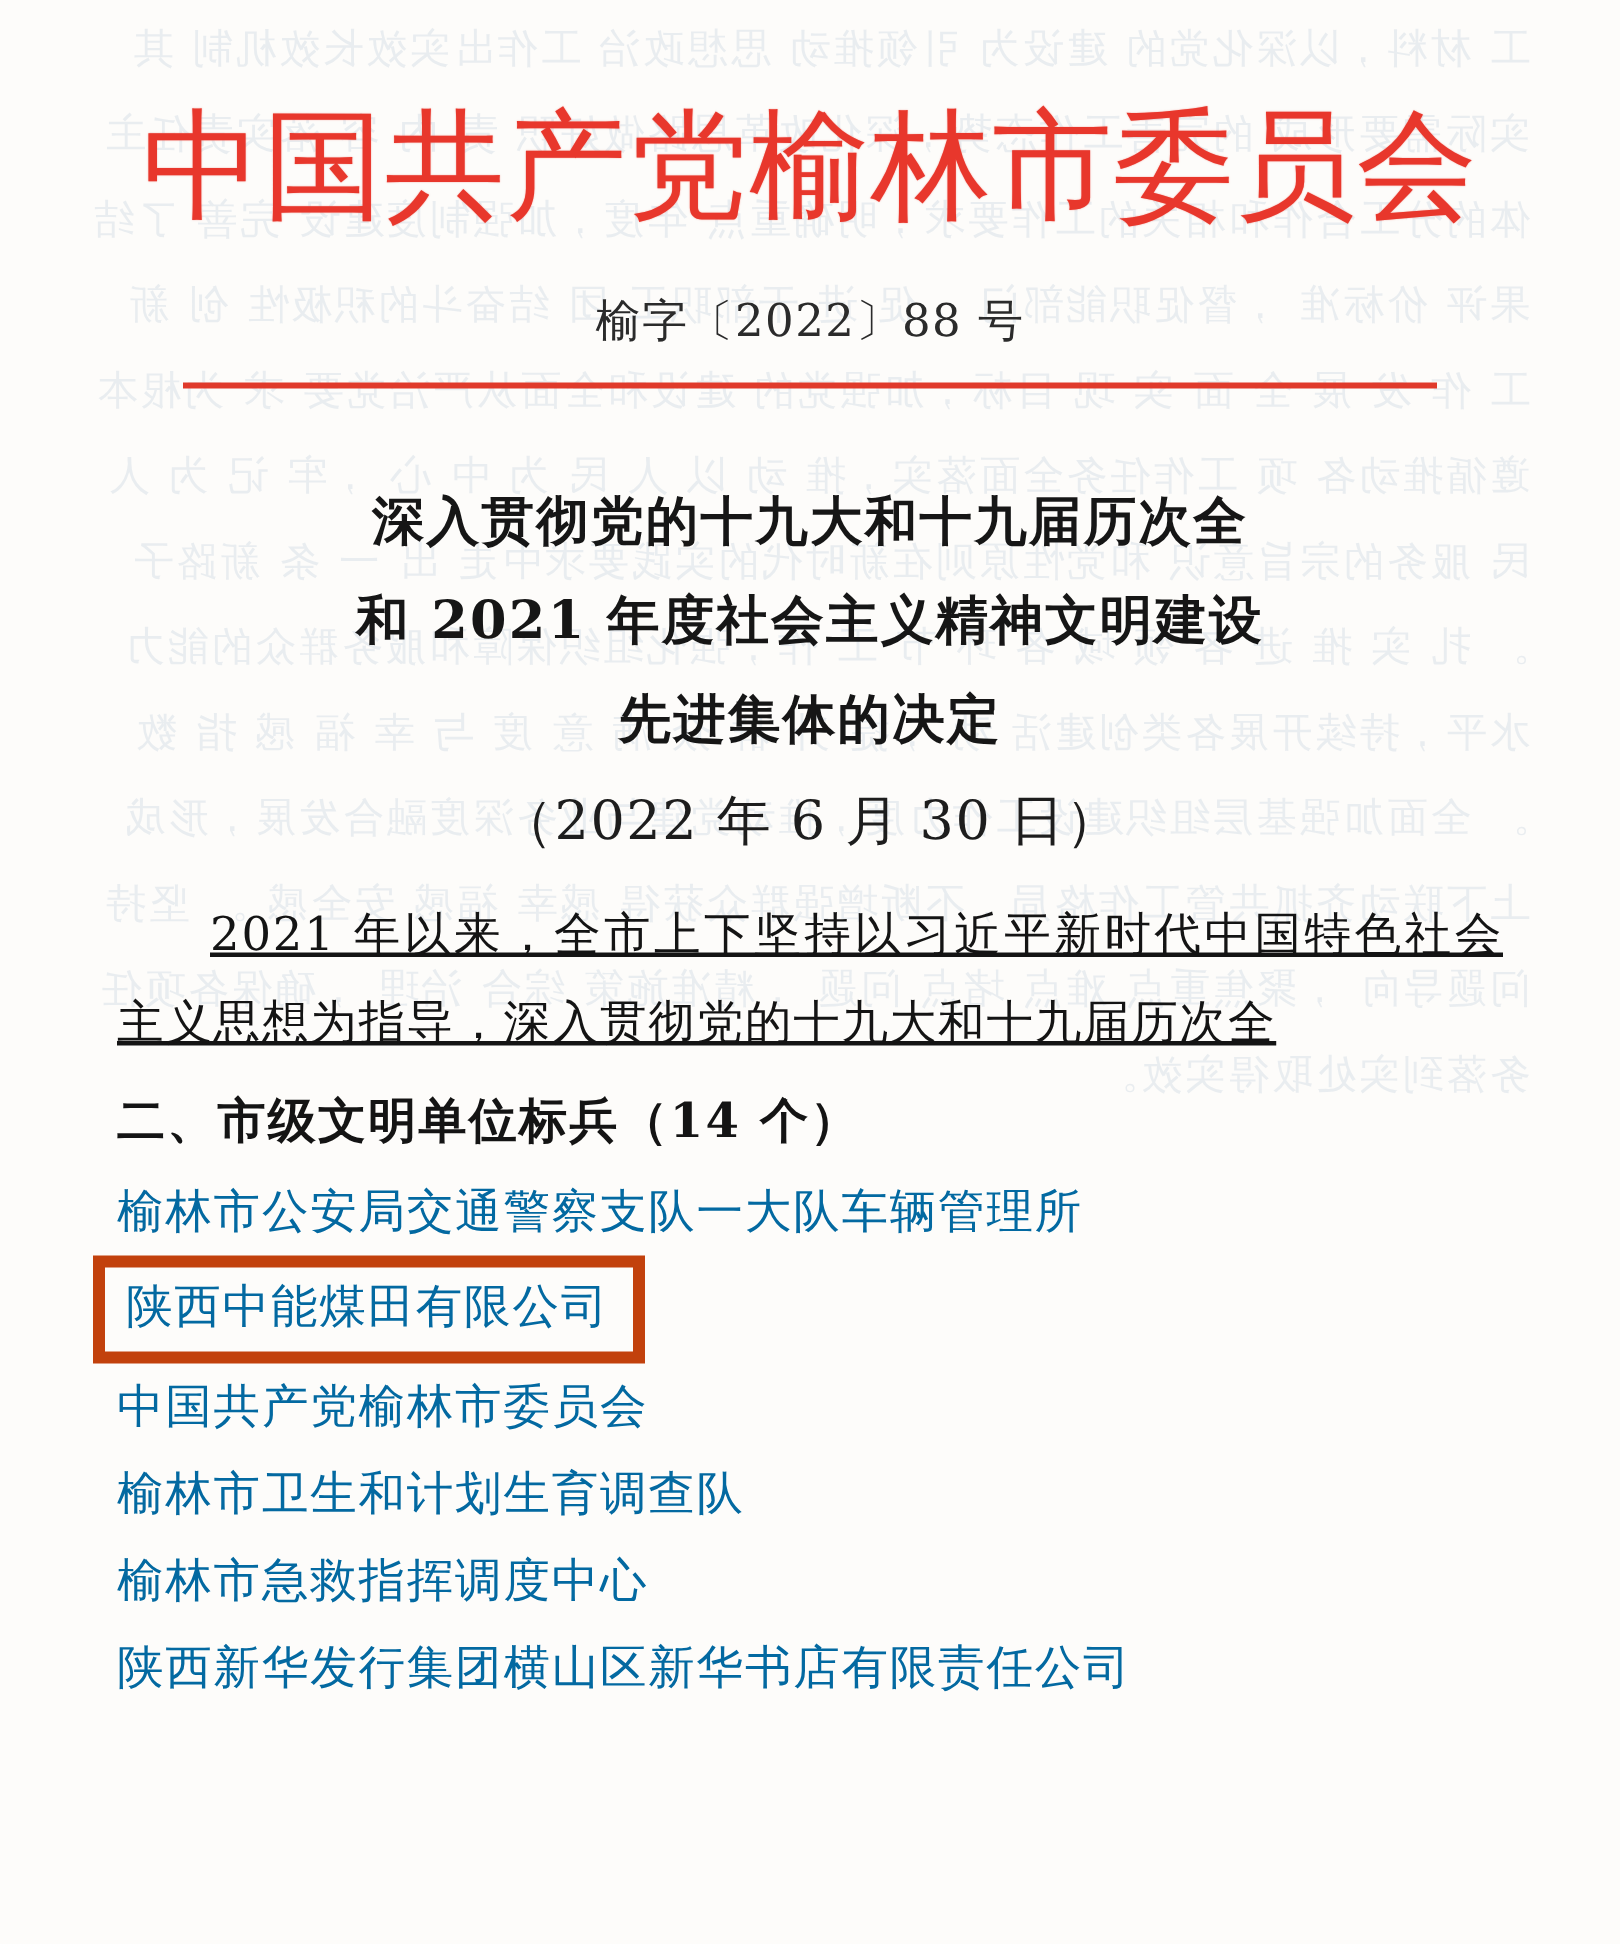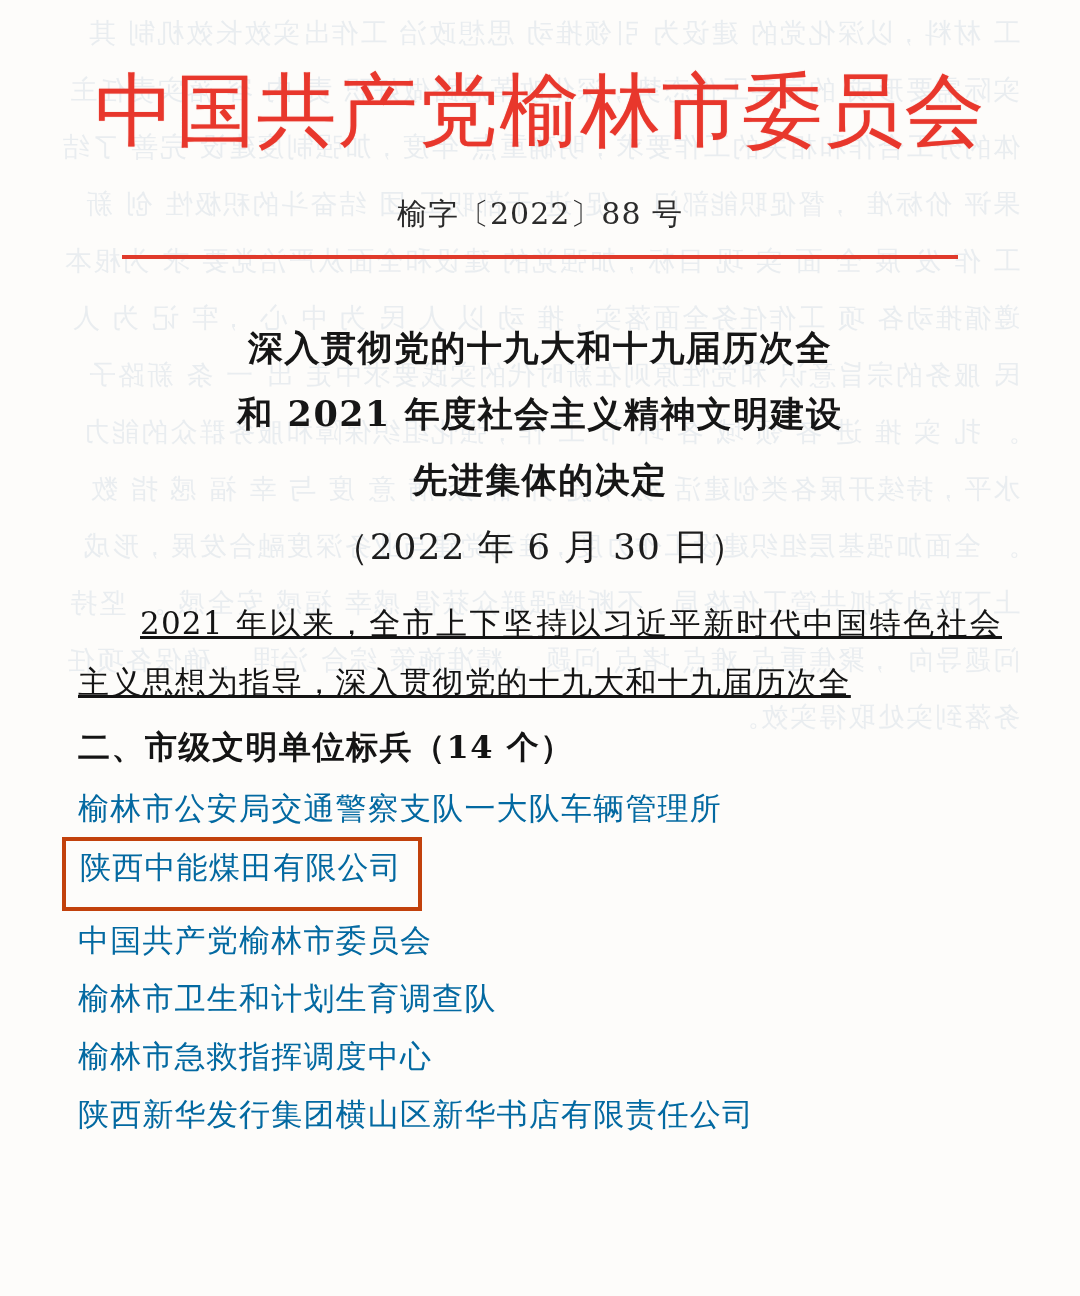--- a/index.html
+++ b/index.html
@@ -124,22 +124,22 @@
   .list-item {
     font-size: 31px;
     line-height: 58px;
     letter-spacing: 1.2px;
     color: #0369a1;
     position: relative;
     display: block;
     width: fit-content;
   }
   .list-item.highlighted {
-    border: 4px solid #c2410c;
-    padding: 1px 16px 15px 14px;
+    border: 8px solid #c2410c;
+    padding: 1px 16px 5px 14px;
     margin-left: -16px;
     line-height: 50px;
   }
 </style>
 </head>
 <body>
 
 <div id="page">
 
   <div class="bleed-layer">工 材料，以深化党的 建设为 引领推动 思想政治 工作出实效长效机制 其 实际需要形成 的完善工作态势，深化改革思路做好职 责 内 容 落实责任主体的分工合作和相关的工作要求，明确重点 年度，加强制度建设 完善 了结果评 价标准 ，督促职能部门 ，促 进 干部职工 团 结奋斗的积极性 创 新 工 作 发 展 全 面 实 现 目标，加强党的 建设和全面从严治党要 求 为根本 遵循推动各 项 工作任务全面落实，推 动 以 人 民 为 中 心 ，牢 记 为 人 民 服务的宗旨意识 和党性原则在新时代的实践要求中走 出 一 条 新路子 。 扎 实 推 进 各 领 域 各 环 节 工 作，强化组织保障和服务群众的能力水平，持续开展各类创建活 动 ，提 升 群 众 满 意 度 与 幸 福 感 指 数 。 全面加强基层组织建设工作力度，推动党建与业务深度融合发展，形成上下联动齐抓共管工作格局，不断增强群众获得 感幸 福感 安全感 。 坚持问题导向 ，聚焦重点 难点 堵点 问题 ，精准施策 综合 治理 ，确保各项任务落到实处取得实效。</div>

